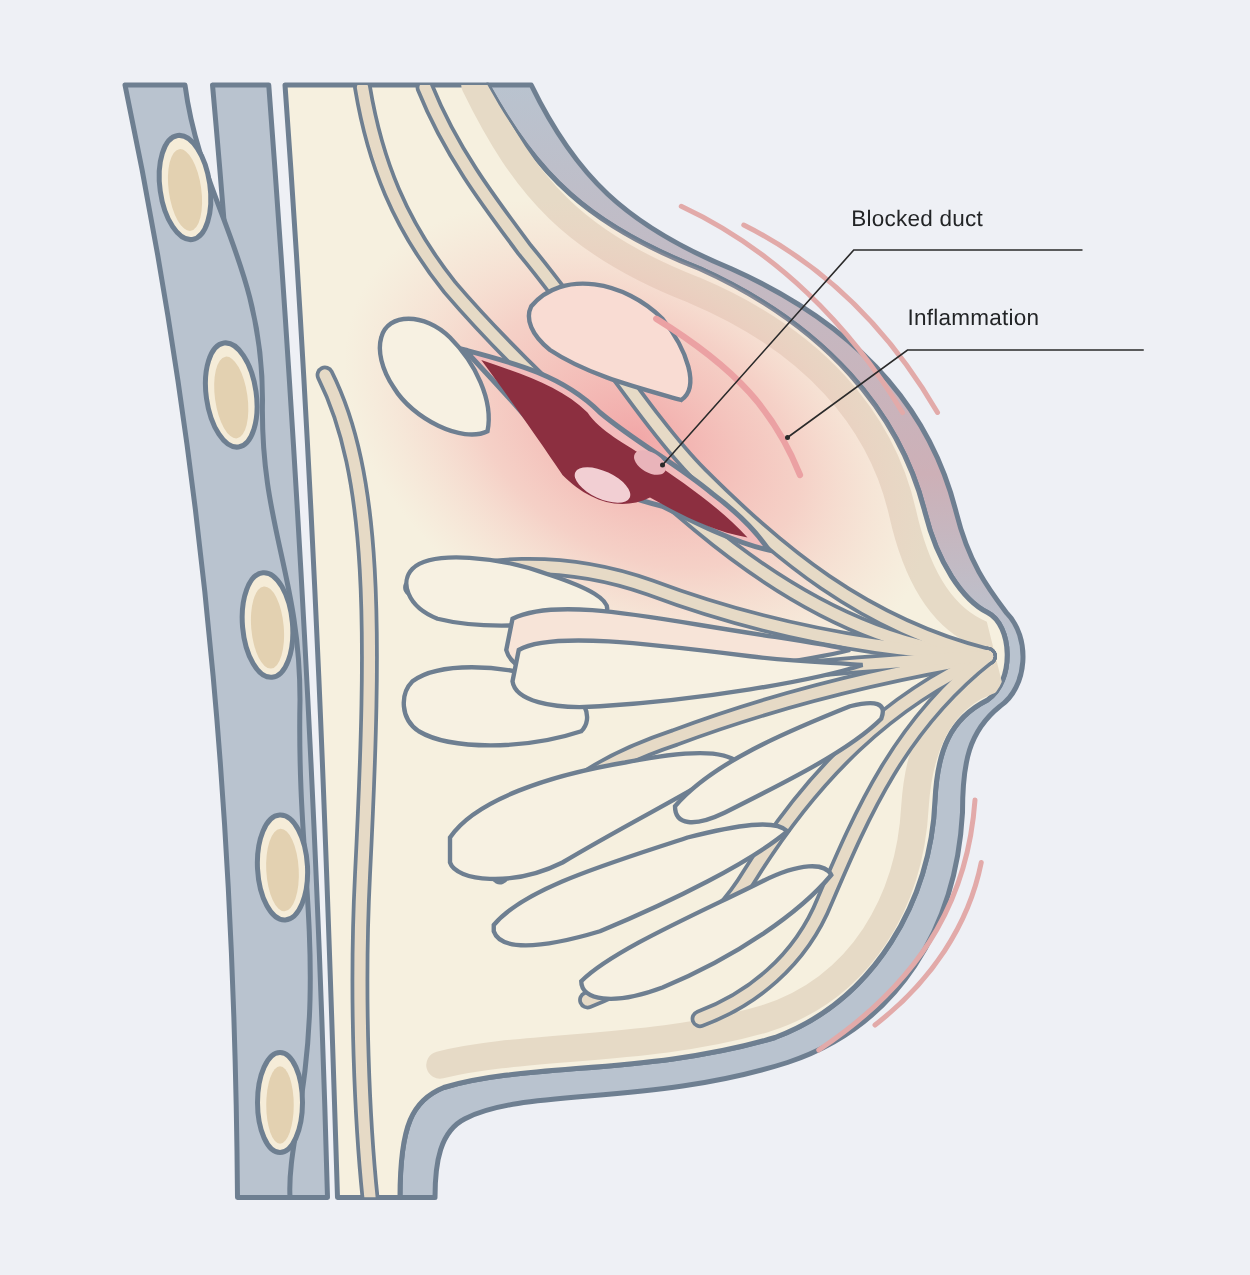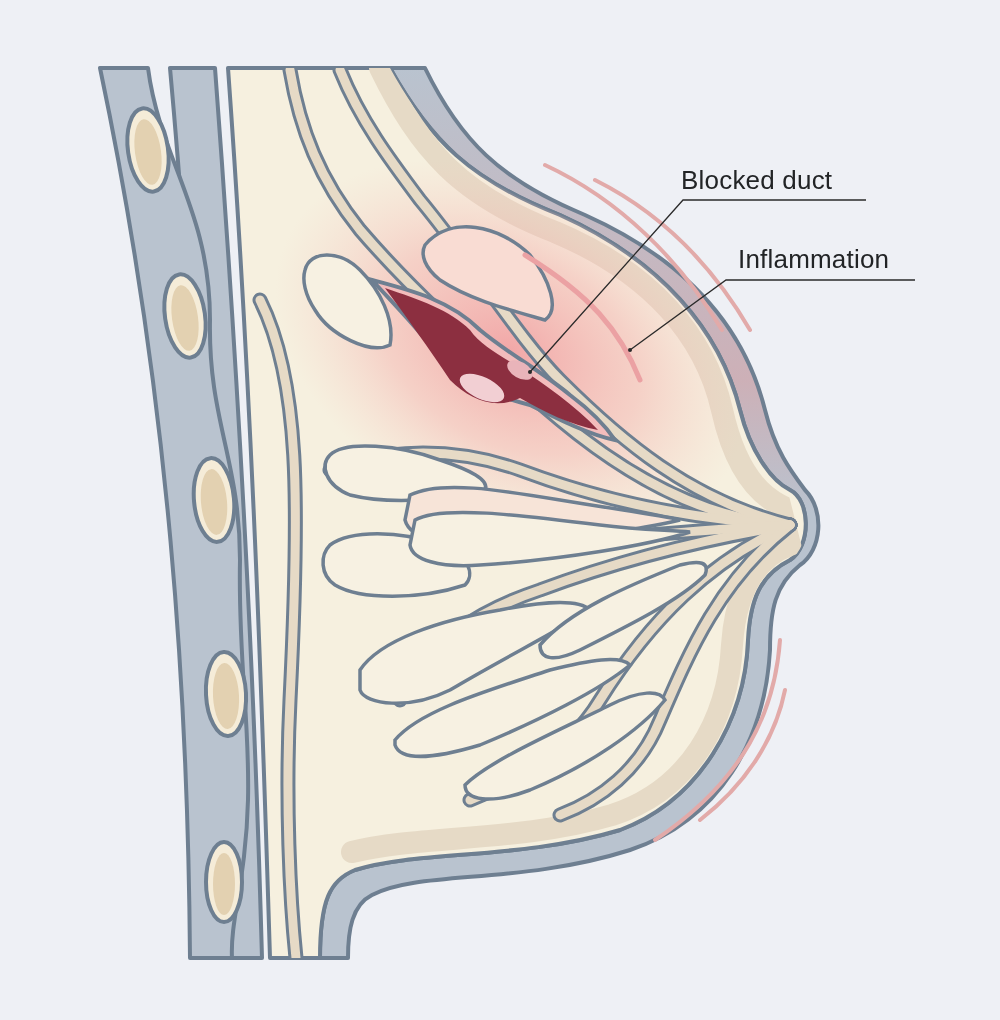--- a/index.html
+++ b/index.html
@@ -6,27 +6,27 @@
   body {
     width: 1000px; height: 1020px;
     background: #eef0f5;
     position: relative; overflow: hidden;
     font-family: "Liberation Sans", sans-serif;
   }
   #figure { position: absolute; left: 0; top: 0; width: 1000px; height: 1020px; }
   .label {
     position: absolute;
     font-family: "Liberation Sans", sans-serif;
-    font-size: 26px;
+    font-size: 18px;
     color: #222426;
     letter-spacing: 0.2px;
     white-space: nowrap;
   }
   #lbl-blocked { left: 681px; top: 165px; }
-  #lbl-inflam  { left: 726px; top: 244px; margin-left: 12px; }
+  #lbl-inflam  { left: 726px; top: 244px; }
 </style>
 </head>
 <body>
 
 <svg id="figure" viewBox="0 0 1000 1020" xmlns="http://www.w3.org/2000/svg">
   <defs>
     <radialGradient id="inflamGrad" cx="0.5" cy="0.5" r="0.5">
       <stop offset="0" stop-color="#f08f95" stop-opacity="0.75"></stop>
       <stop offset="0.55" stop-color="#f4aaa9" stop-opacity="0.45"></stop>
       <stop offset="1" stop-color="#f6c4bd" stop-opacity="0"></stop>

